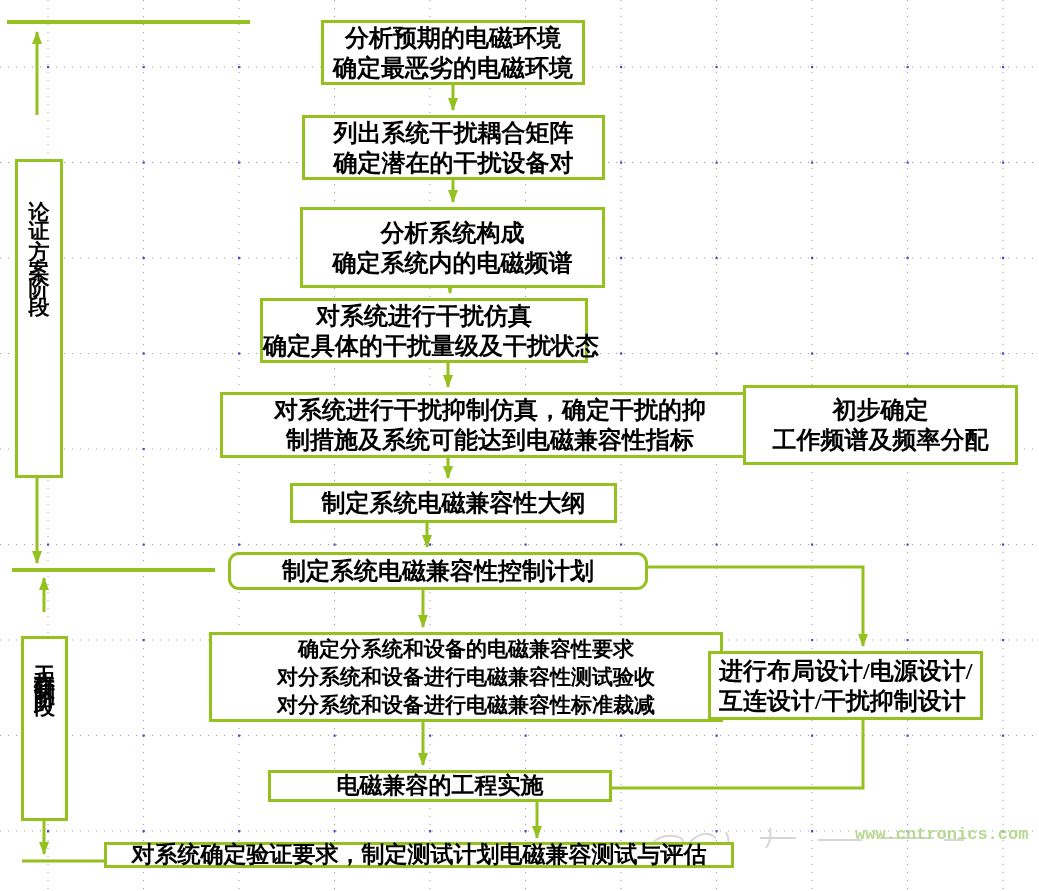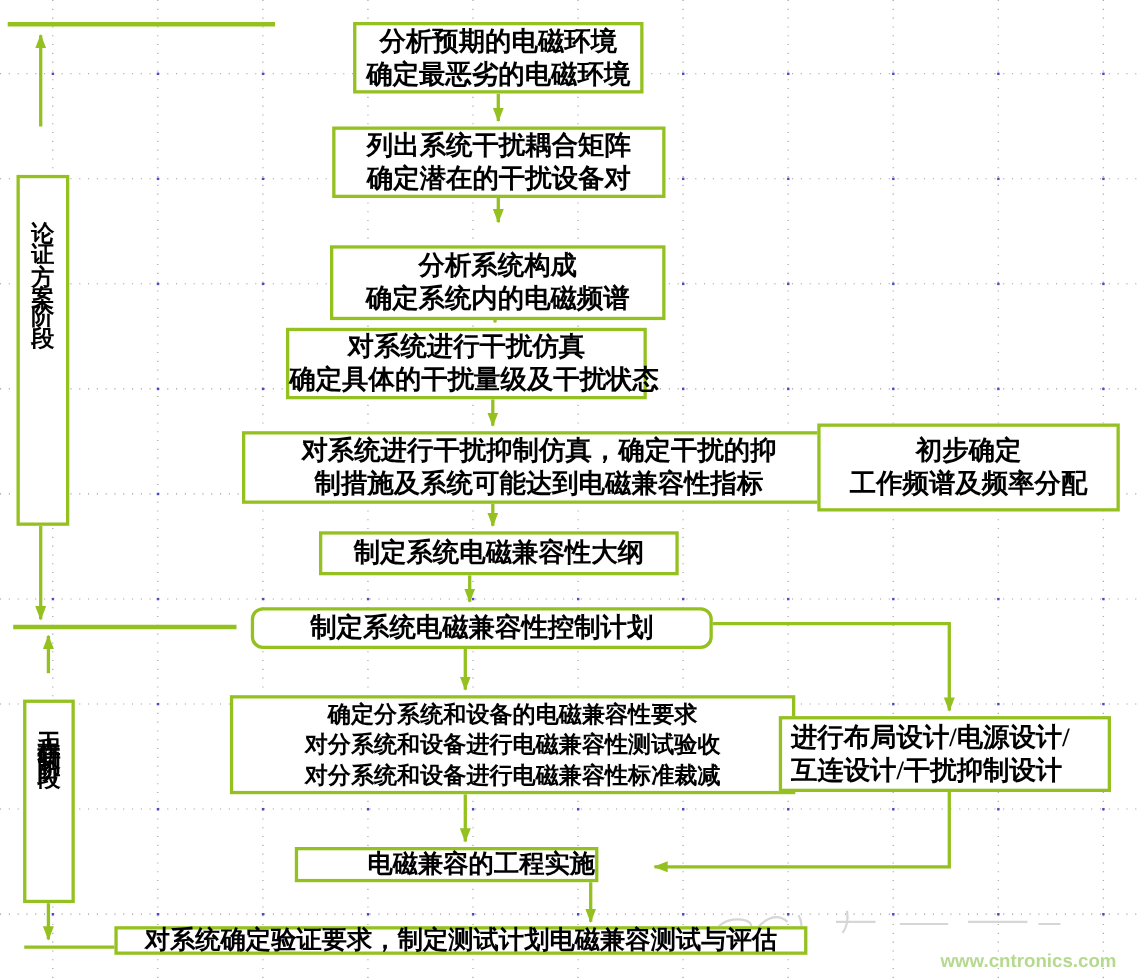--- a/index.html
+++ b/index.html
@@ -200,21 +200,21 @@
   <div class="fbox" style="left:321px;top:20px;width:264px;height:65px;">
     <div class="line">分析预期的电磁环境</div>
     <div class="line">确定最恶劣的电磁环境</div>
   </div>
 
   <div class="fbox" style="left:302px;top:115px;width:303px;height:65px;">
     <div class="line">列出系统干扰耦合矩阵</div>
     <div class="line">确定潜在的干扰设备对</div>
   </div>
 
-  <div class="fbox" style="left:300px;top:207px;width:305px;height:68px;margin-top:16px;">
+  <div class="fbox" style="left:300px;top:207px;width:305px;height:81px;">
     <div class="line">分析系统构成</div>
     <div class="line">确定系统内的电磁频谱</div>
   </div>
 
   <div class="fbox" style="left:260px;top:298px;width:328px;height:65px;">
     <div class="line">对系统进行干扰仿真</div>
     <div class="line">确定具体的干扰量级及干扰状态</div>
   </div>
 
   <div class="fbox" style="left:220px;top:392px;width:540px;height:66px;">
@@ -234,28 +234,28 @@
   <div class="fbox" style="left:228px;top:552px;width:420px;height:38px;border-radius:11px;">
     <div class="line">制定系统电磁兼容性控制计划</div>
   </div>
 
   <div class="fbox small" style="left:209px;top:632px;width:514px;height:90px;">
     <div class="line">确定分系统和设备的电磁兼容性要求</div>
     <div class="line">对分系统和设备进行电磁兼容性测试验收</div>
     <div class="line">对分系统和设备进行电磁兼容性标准裁减</div>
   </div>
 
-  <div class="fbox left-align" style="left:708px;top:651px;width:302px;height:69px;">
+  <div class="fbox left-align" style="left:708px;top:651px;width:275px;height:69px;">
     <div class="line">进行布局设计/电源设计/</div>
     <div class="line">互连设计/干扰抑制设计</div>
   </div>
 
-  <div class="fbox tight" style="left:268px;top:770px;width:276px;height:32px;text-align:right;">
+  <div class="fbox tight" style="left:268px;top:770px;width:344px;height:32px;">
     <div class="line">电磁兼容的工程实施</div>
   </div>
 
   <div class="fbox tight" style="left:104px;top:842px;width:630px;height:26px;">
     <div class="line">对系统确定验证要求，制定测试计划电磁兼容测试与评估</div>
   </div>
 
-  <div class="watermark" style="left:855px;top:864px;">www.cntronics.com</div>
+  <div class="watermark" style="left:855px;top:825px;font-family:Liberation Mono, monospace;">www.cntronics.com</div>
 
 </div>
 
 </body></html>

